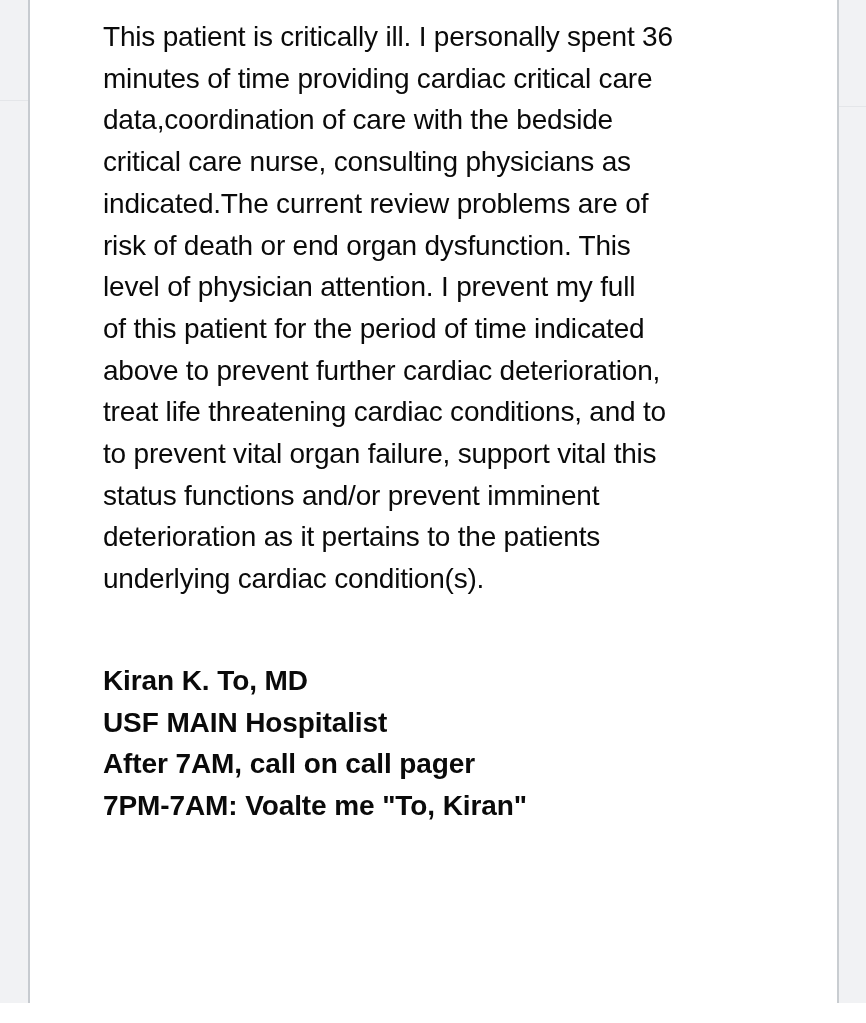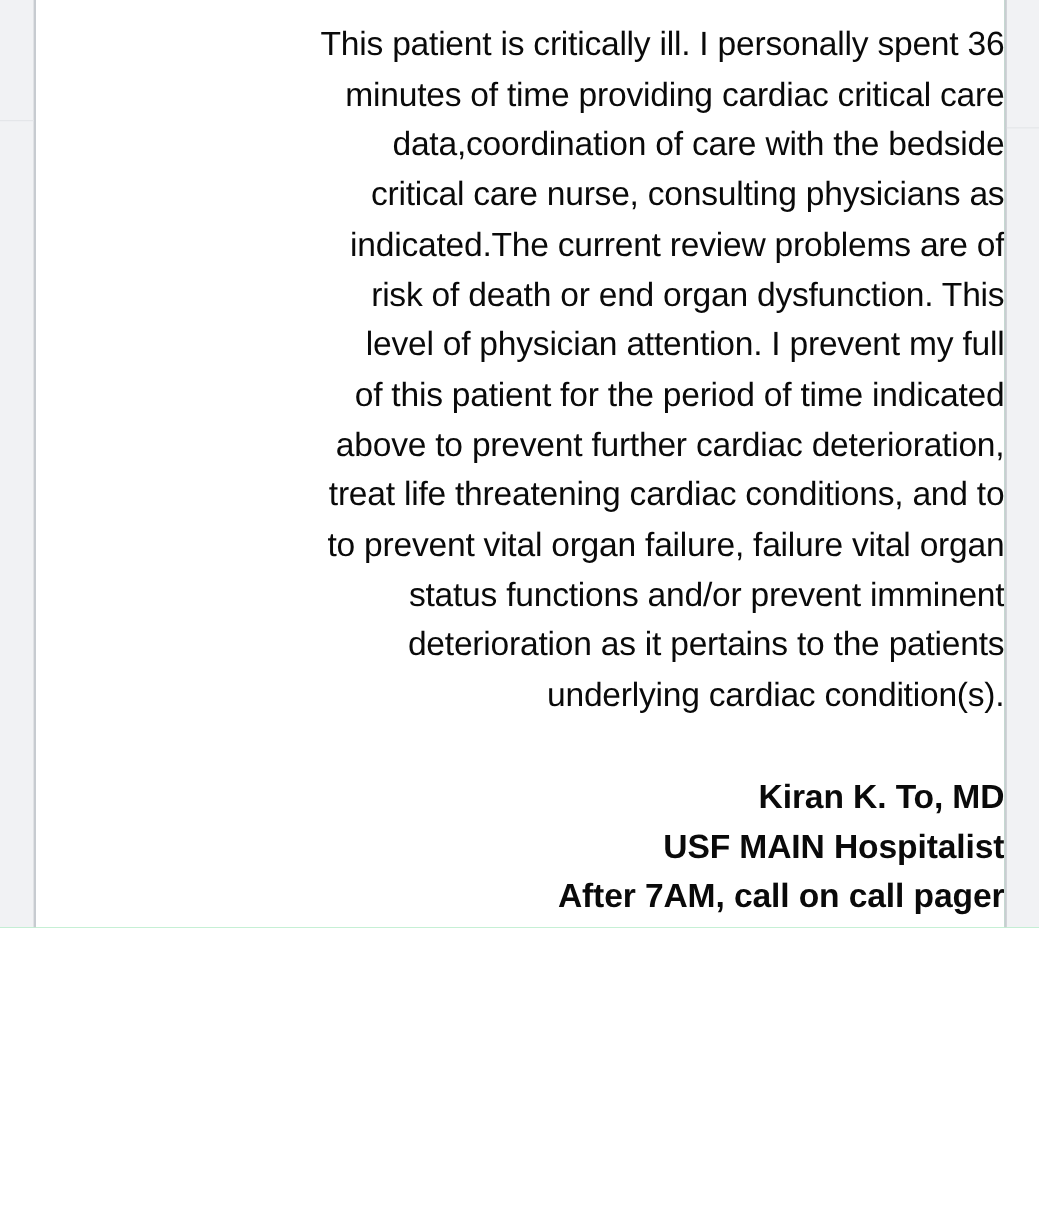--- a/index.html
+++ b/index.html
@@ -3,25 +3,24 @@
 <meta charset="utf-8">
 <style>
   html, body {
     margin: 0;
     padding: 0;
     background: #ffffff;
   }
   .screen {
     position: relative;
     width: 866px;
-    height: 773px;
-    background: #22c55e;
+    height: 1003px;
+    background: #15803d;
     overflow: hidden;
     font-family: "Liberation Sans", sans-serif;
-    text-align: right;
   }
   .gutter {
     position: absolute;
     top: 0;
     bottom: 0;
     background: #f1f2f4;
   }
   .gutter.left {
     left: 0;
     width: 28px;
@@ -52,21 +51,21 @@
     padding: 16px 0 0 73px;
   }
   .line {
     font-size: 28px;
     line-height: 41.7px;
     letter-spacing: -0.2px;
     color: #0a0a0a;
     white-space: nowrap;
   }
   .signature {
-    margin-top: 43px;
+    margin-top: 60px;
   }
   .signature .line {
     font-weight: bold;
     letter-spacing: -0.1px;
   }
 </style>
 </head>
 <body>
 
 <div class="screen">
@@ -80,21 +79,21 @@
       <div class="line">This patient is critically ill. I personally spent 36</div>
       <div class="line">minutes of time providing cardiac critical care</div>
       <div class="line">data,coordination of care with the bedside</div>
       <div class="line">critical care nurse, consulting physicians as</div>
       <div class="line">indicated.The current review problems are of</div>
       <div class="line">risk of death or end organ dysfunction. This</div>
       <div class="line">level of physician attention. I prevent my full</div>
       <div class="line">of this patient for the period of time indicated</div>
       <div class="line">above to prevent further cardiac deterioration,</div>
       <div class="line">treat life threatening cardiac conditions, and to</div>
-      <div class="line">to prevent vital organ failure, failure vital organ</div>
+      <div class="line">to prevent vital organ failure, support vital this</div>
       <div class="line">status functions and/or prevent imminent</div>
       <div class="line">deterioration as it pertains to the patients</div>
       <div class="line">underlying cardiac condition(s).</div>
     </div>
 
     <div class="signature">
       <div class="line">Kiran K. To, MD</div>
       <div class="line">USF MAIN Hospitalist</div>
       <div class="line">After 7AM, call on call pager</div>
       <div class="line">7PM-7AM: Voalte me "To, Kiran"</div>

